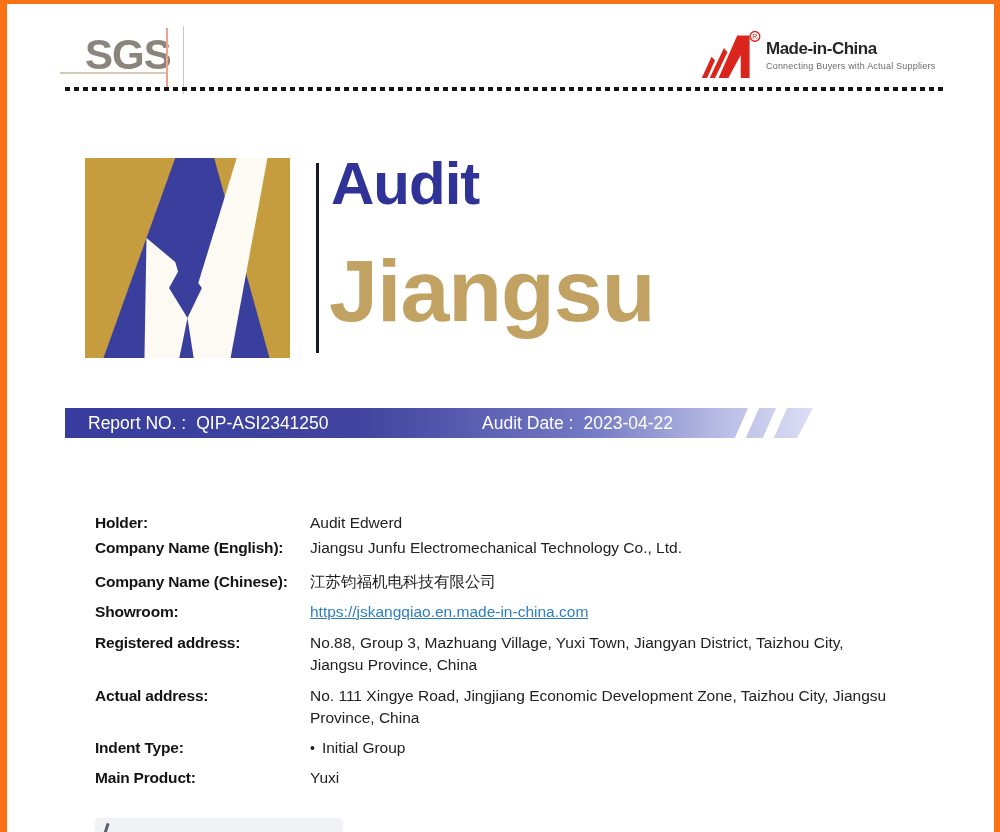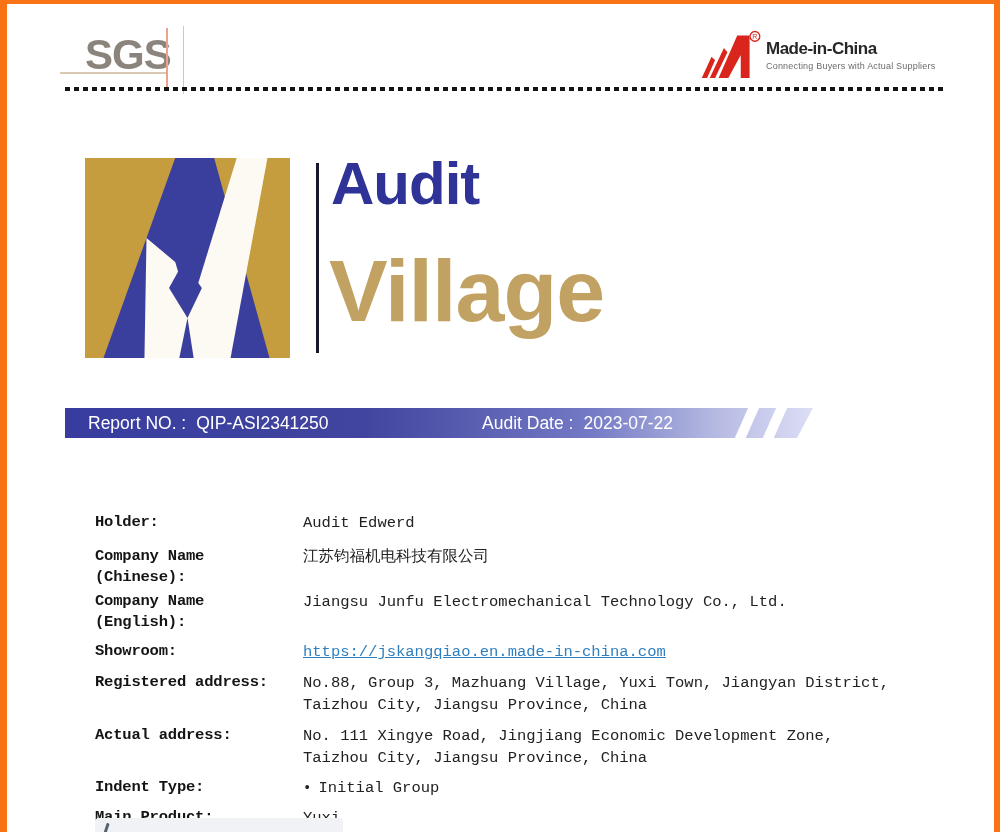--- a/index.html
+++ b/index.html
@@ -38,21 +38,21 @@
   .bar-slash { position:absolute; top:-4px; width:11px; height:40px; background:#ffffff; transform:skewX(-24deg); }
   .bar-slash.s1 { left:676px; }
   .bar-slash.s2 { left:704px; }
   .bar-text { position:absolute; top:0; height:16px; line-height:30px; color:#ffffff; font-size:17.5px; white-space:nowrap; }
   .bar-report { left:23px; }
   .bar-date { left:417px; }
   .bar-text .val { margin-left:10px; }
 
   
   .details { position:absolute; left:88px; top:508px; width:800px; }
-  .drow { display:grid; grid-template-columns:200px 1fr; column-gap:8px;font-family:Liberation Mono, monospace; }
+  .drow { display:grid; grid-template-columns:200px 1fr; column-gap:15px; }
   .drow + .drow { margin-top:8px; }
   .drow.tight { margin-top:3px; }
   .drow.m12 { margin-top:12px; }
   .drow.m9 { margin-top:9px; }
   .dlabel { font-size:15.5px; font-weight:bold; color:#141414; line-height:21px; letter-spacing:-0.2px; }
   .dvalue { font-size:15.5px; color:#222222; line-height:22px; max-width:592px; }
   .dvalue a { text-decoration:underline; }
   .bullet { margin-right:7px; font-size:14px; }
 
   
@@ -93,44 +93,44 @@
   <svg class="audit-logo" viewBox="0 0 100 100" preserveAspectRatio="none">
     <rect x="0" y="0" width="100" height="100" fill="#c59c3e"></rect>
     <polygon points="44,0 63,0 90,100 9,100" fill="#3a3f9e"></polygon>
     <polygon points="74,0 89,0 71,100 44,100" fill="#fcfaf2"></polygon>
     <polygon points="30,40 44,52 58,100 29,100" fill="#fcfaf2"></polygon>
     <polygon points="48,52 57,65 50,80 41,65" fill="#3a3f9e"></polygon>
     <polygon points="50,80 53,100 46,100" fill="#3a3f9e"></polygon>
   </svg>
   <div class="title-divider"></div>
   <div class="title-audit" style="color:#2f3296">Audit</div>
-  <div class="title-report" style="color:#c2a262">Village</div>
+  <div class="title-report" style="color:#c2a262">Jiangsu</div>
 
   <div class="report-bar">
     <div class="bar-slash s1"></div>
     <div class="bar-slash s2"></div>
     <div class="bar-text bar-report"><span>Report NO. :</span><span class="val">QIP-ASI2341250</span></div>
-    <div class="bar-text bar-date"><span>Audit Date :</span><span class="val">2023-07-22</span></div>
+    <div class="bar-text bar-date"><span>Audit Date :</span><span class="val">2023-04-22</span></div>
   </div>
 
   <div class="details">
 
     <div class="drow">
       <div class="dlabel">Holder:</div>
       <div class="dvalue">Audit Edwerd</div>
     </div>
 
+    <div class="drow tight">
+      <div class="dlabel">Company Name (English):</div>
+      <div class="dvalue">Jiangsu Junfu Electromechanical Technology Co., Ltd.</div>
+    </div>
+
     <div class="drow m12">
       <div class="dlabel">Company Name (Chinese):</div>
       <div class="dvalue">江苏钧福机电科技有限公司</div>
-    </div>
-
-    <div class="drow tight">
-      <div class="dlabel">Company Name (English):</div>
-      <div class="dvalue">Jiangsu Junfu Electromechanical Technology Co., Ltd.</div>
     </div>
 
     <div class="drow">
       <div class="dlabel">Showroom:</div>
       <div class="dvalue"><a href="#" style="color:#2e7fc0">https://jskangqiao.en.made-in-china.com</a></div>
     </div>
 
     <div class="drow m9">
       <div class="dlabel">Registered address:</div>
       <div class="dvalue">No.88, Group 3, Mazhuang Village, Yuxi Town, Jiangyan District, Taizhou City, Jiangsu Province, China</div>

